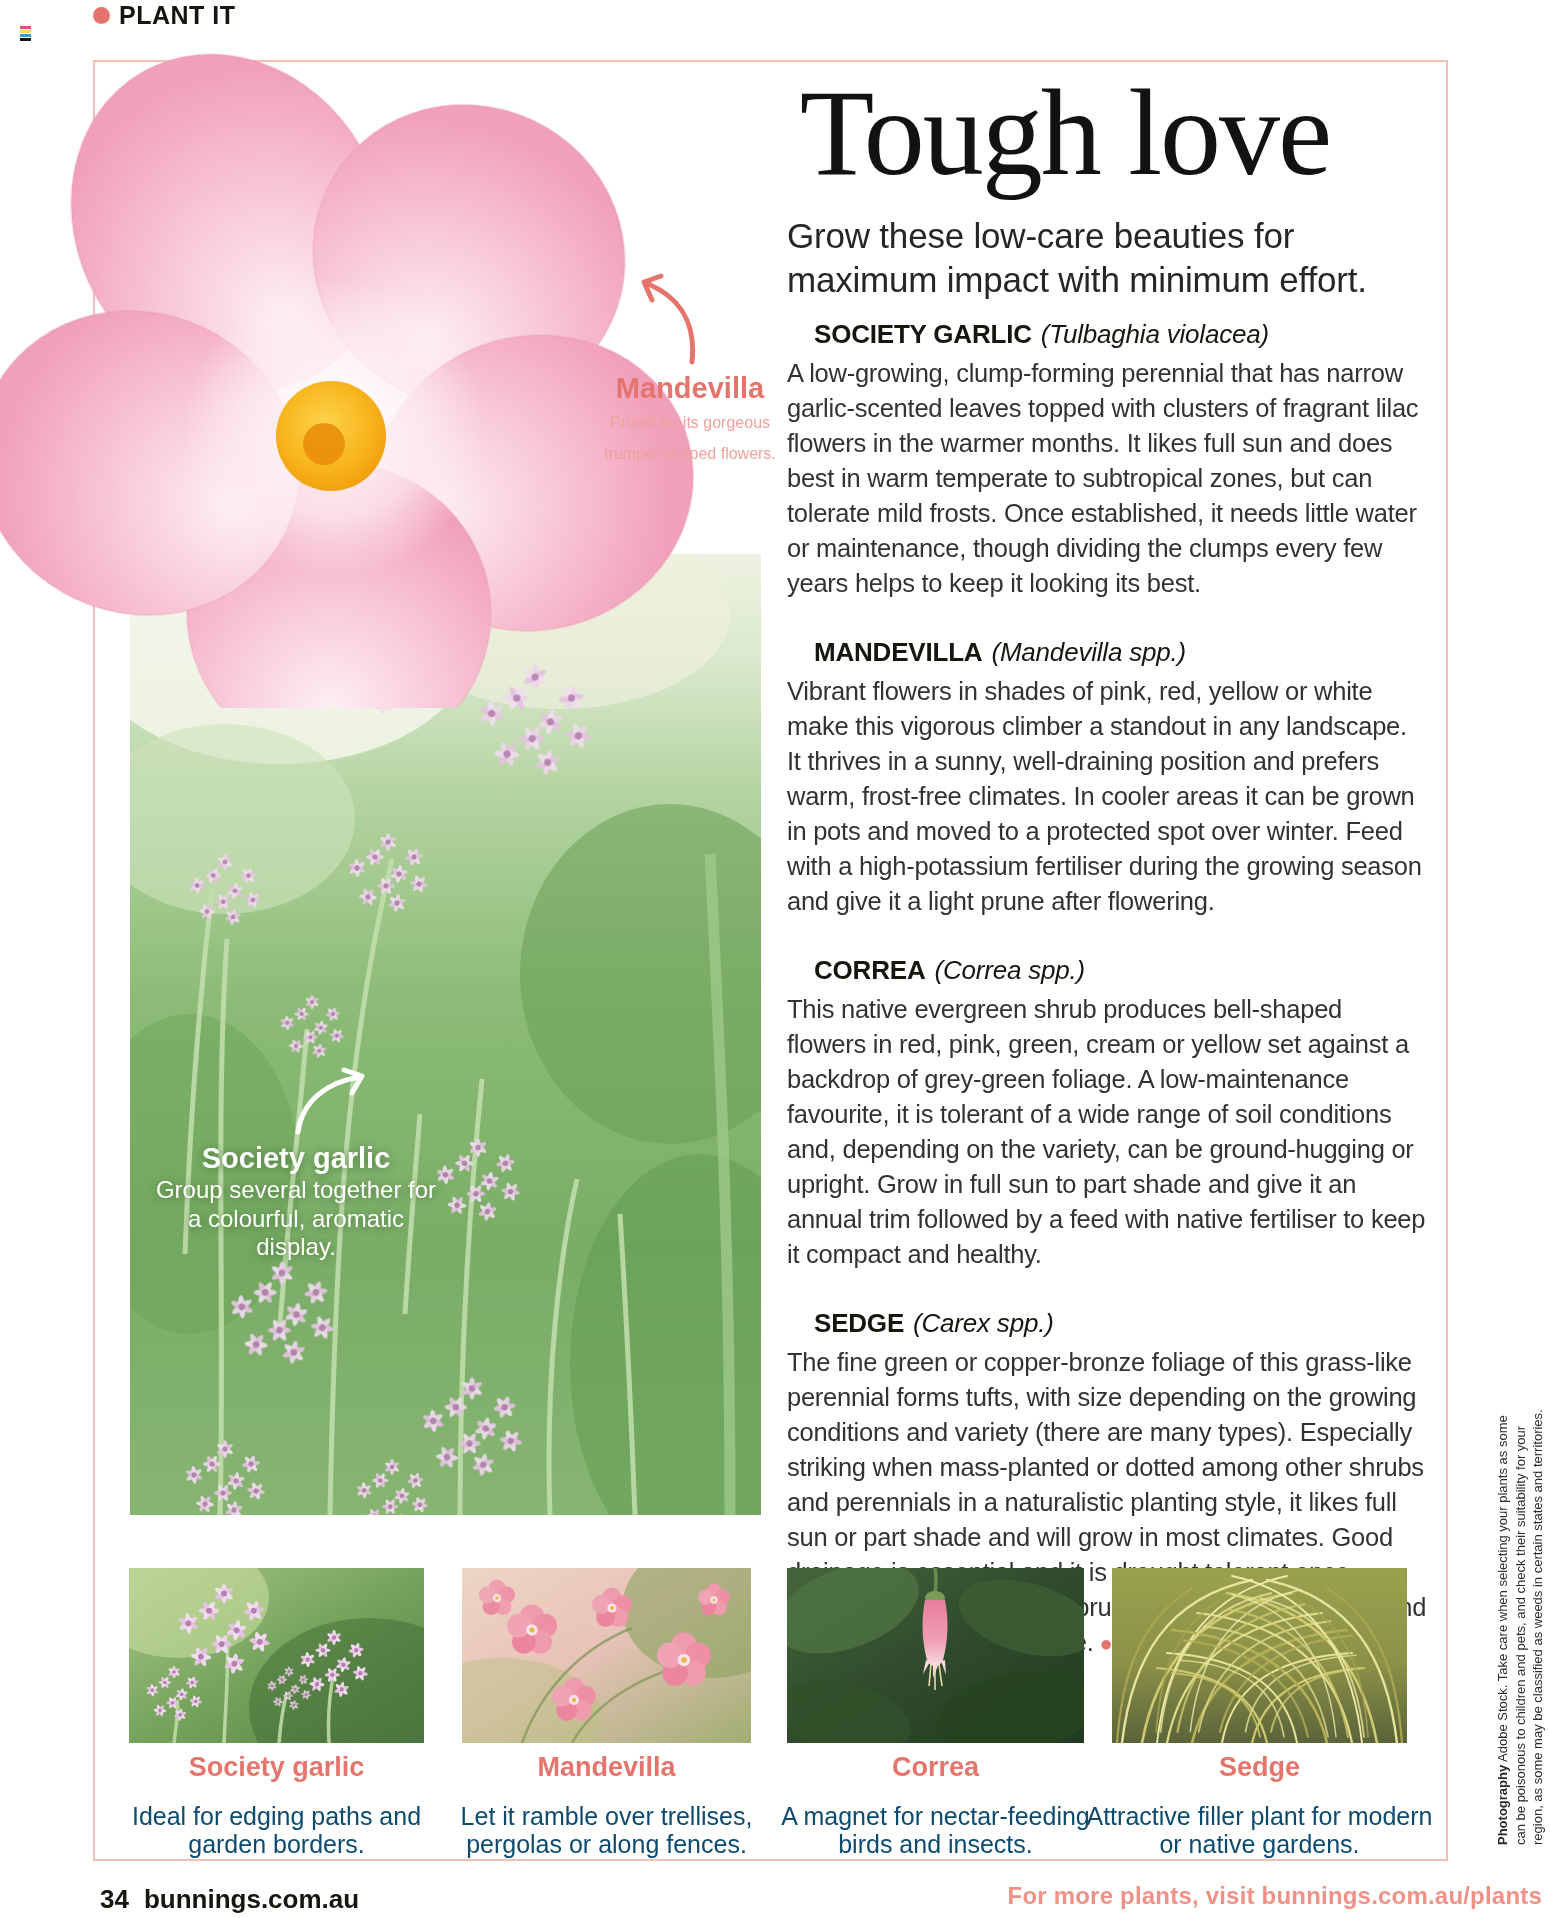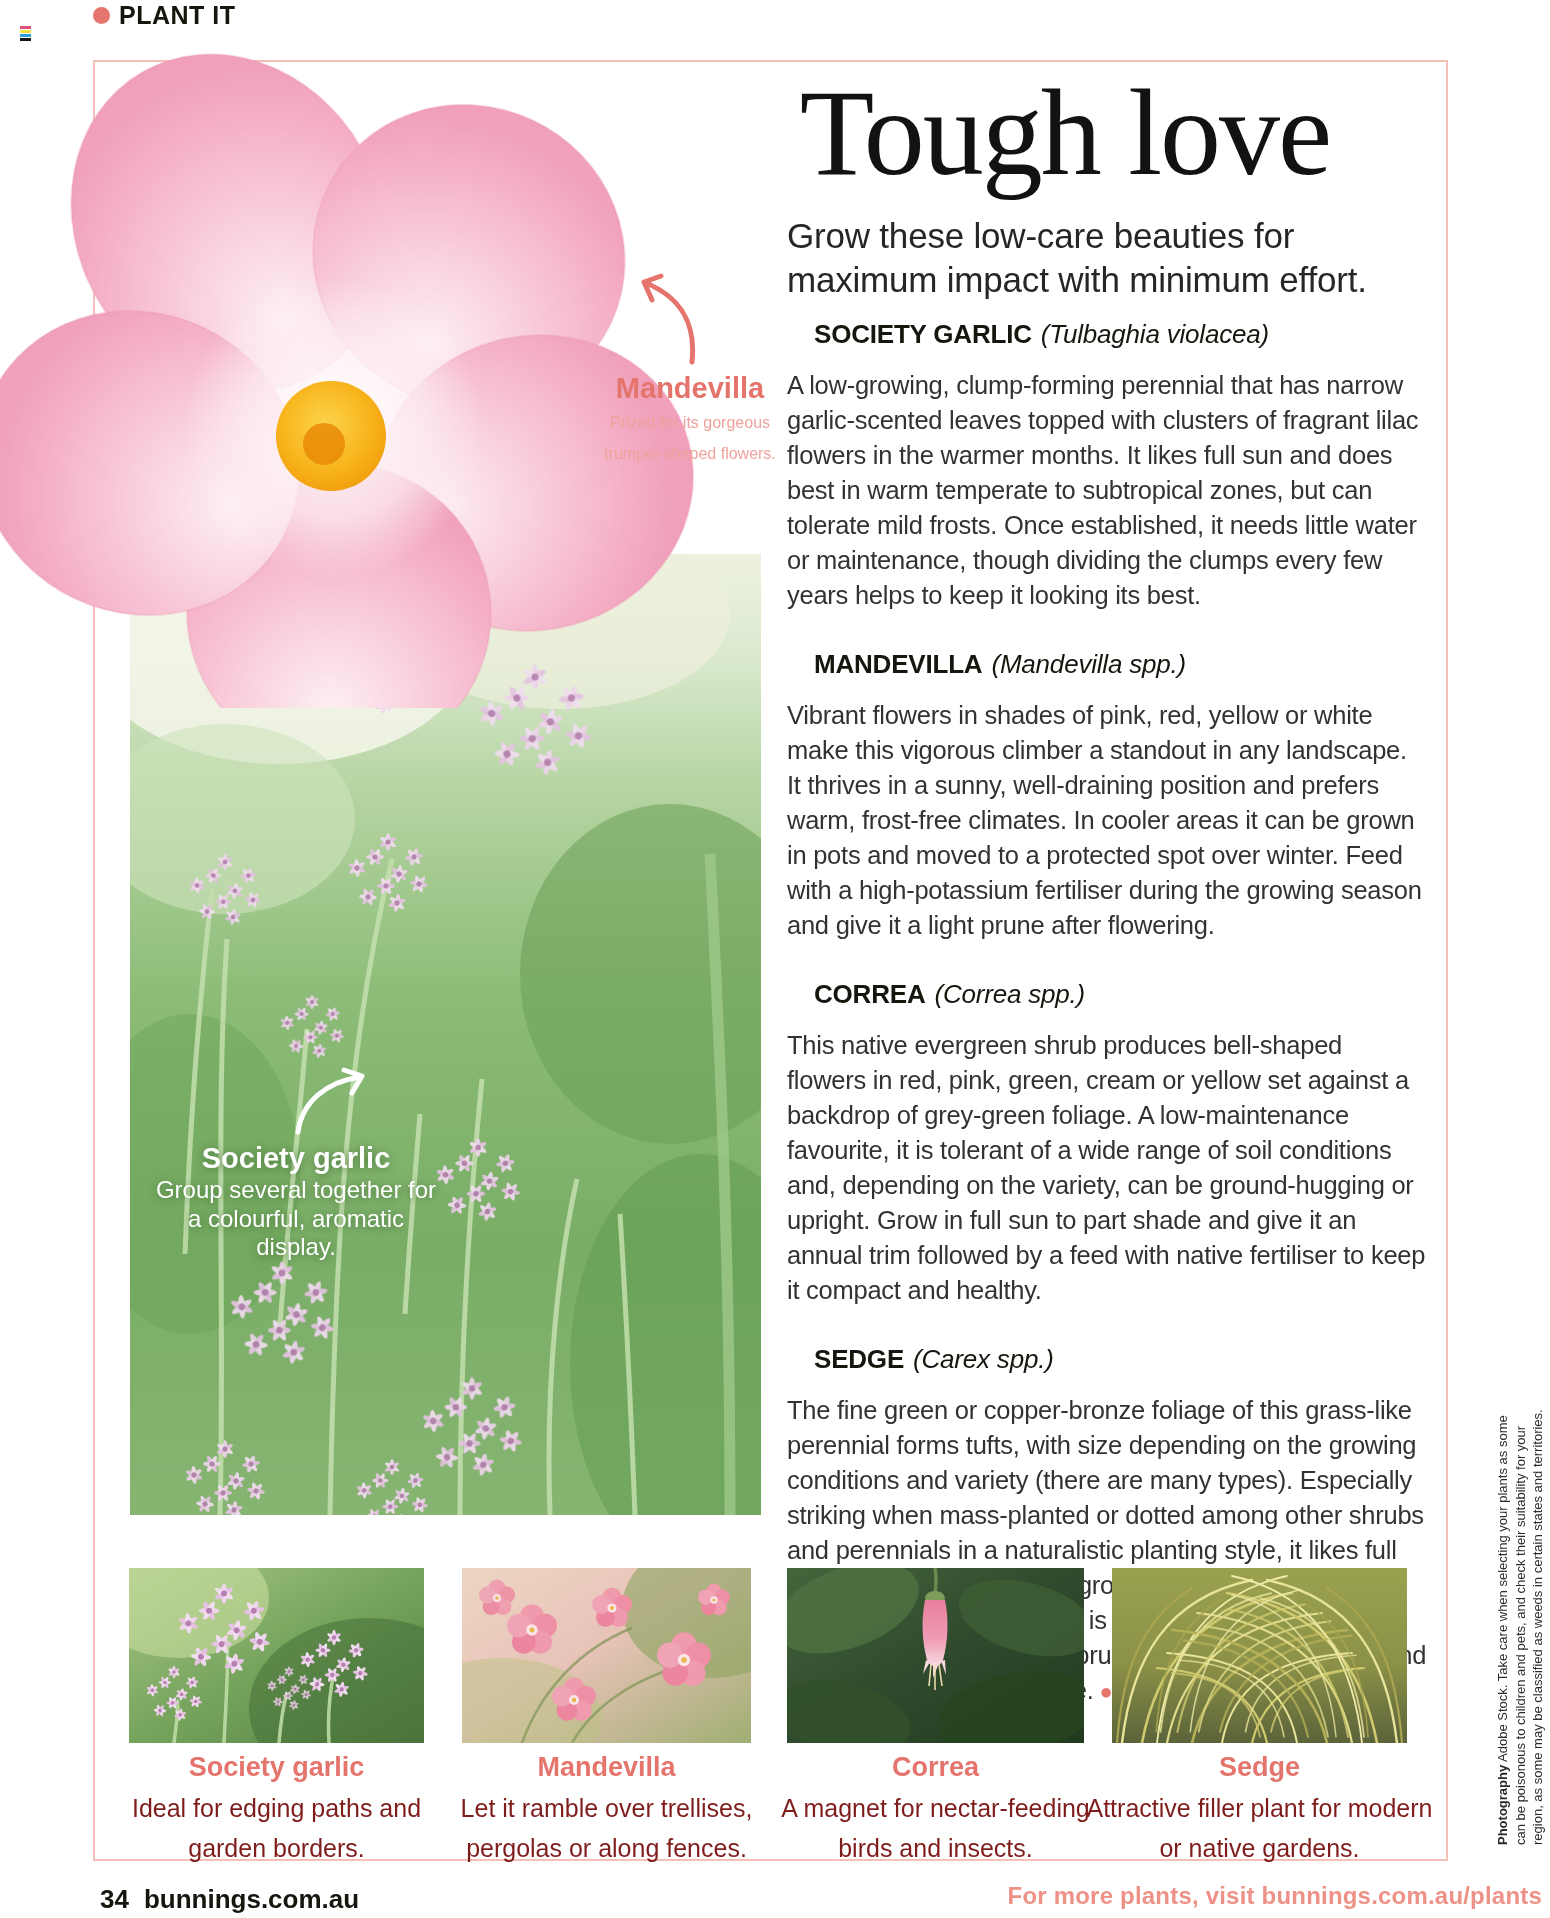--- a/index.html
+++ b/index.html
@@ -20,21 +20,21 @@
 
   
   .title{left:745px;top:58px;width:640px;text-align:center;font-family:"Liberation Serif",serif;
          font-size:122px;line-height:150px;letter-spacing:-2px;color:#121212;font-weight:400;}
   .subtitle{left:787px;top:214px;width:640px;font-size:35px;line-height:44px;color:#262626;letter-spacing:-0.2px;}
 
   
   .col{left:787px;top:316px;width:640px;}
   .sec-h{font-size:26px;font-weight:700;line-height:36px;color:#16160f;letter-spacing:-0.2px;margin-left:27px;}
   .species{font-style:italic;font-weight:400;margin-left:9px;}
-  .sec-body{font-size:25.5px;line-height:35px;letter-spacing:-0.25px;color:#323232;margin:16px 0 33px 0;}
+  .sec-body{font-size:25.5px;line-height:35px;letter-spacing:-0.25px;color:#323232;margin:4px 0 33px 0;}
   .end-dot{color:#e5756c;font-size:22px;margin-left:6px;}
 
   
   .flower{left:-6px;top:28px;width:700px;height:680px;}
   .coral-arrow{left:630px;top:272px;width:80px;height:96px;}
   .flower-callout{left:595px;top:372px;width:190px;text-align:center;}
   .flower-callout .t{font-size:29px;font-weight:700;color:#e4746c;line-height:33px;}
   .flower-callout .s{font-size:16px;line-height:31px;color:#efa29b;margin-top:2px;}
 
   
@@ -47,21 +47,21 @@
   .white-arrow{left:160px;top:512px;width:86px;height:72px;}
 
   
   .thumb{top:1568px;height:175px;overflow:hidden;}
   .t1{left:129px;width:295px;} .t2{left:462px;width:289px;}
   .t3{left:787px;width:297px;} .t4{left:1112px;width:295px;}
   .tcap{top:1752px;text-align:center;}
   .c1{left:99px;width:355px;} .c2{left:432px;width:349px;}
   .c3{left:757px;width:357px;} .c4{left:1082px;width:355px;}
   .tcap .t{font-size:27px;font-weight:700;color:#e4746c;line-height:31px;}
-  .tcap .s{font-size:25px;line-height:40px;color:#7f1d1d;margin-top:5px;}
+  .tcap .s{font-size:25px;line-height:28px;color:#0c4a6e;margin-top:19px;}
 
   
   .credit{left:1494px;top:1845px;width:452px;transform:rotate(-90deg);transform-origin:top left;
           font-size:13px;line-height:17.5px;color:#2b2b2b;}
   .credit b{font-weight:700;}
 
   
   .folio{left:100px;top:1884px;font-size:26px;font-weight:700;color:#16160f;}
   .folio .site{margin-left:15px;}
   .footer-link{left:900px;top:1882px;width:642px;text-align:right;font-size:24px;font-weight:600;

